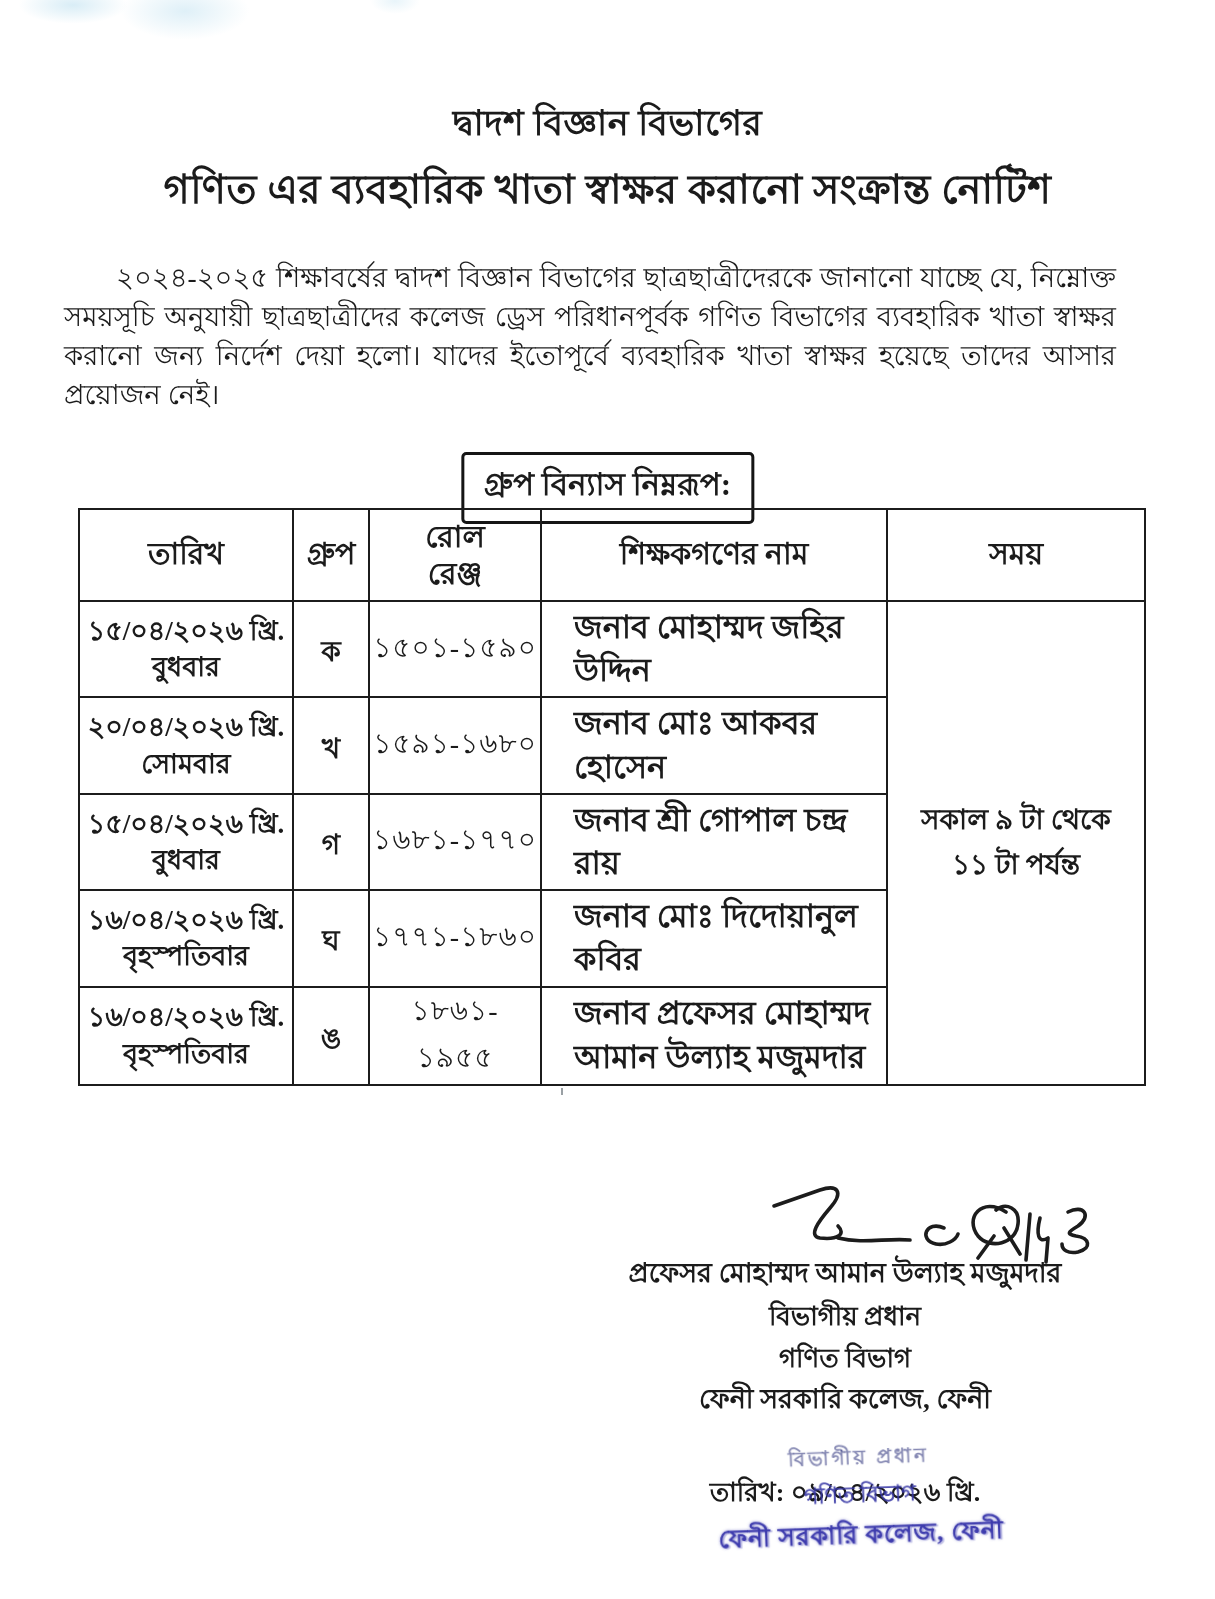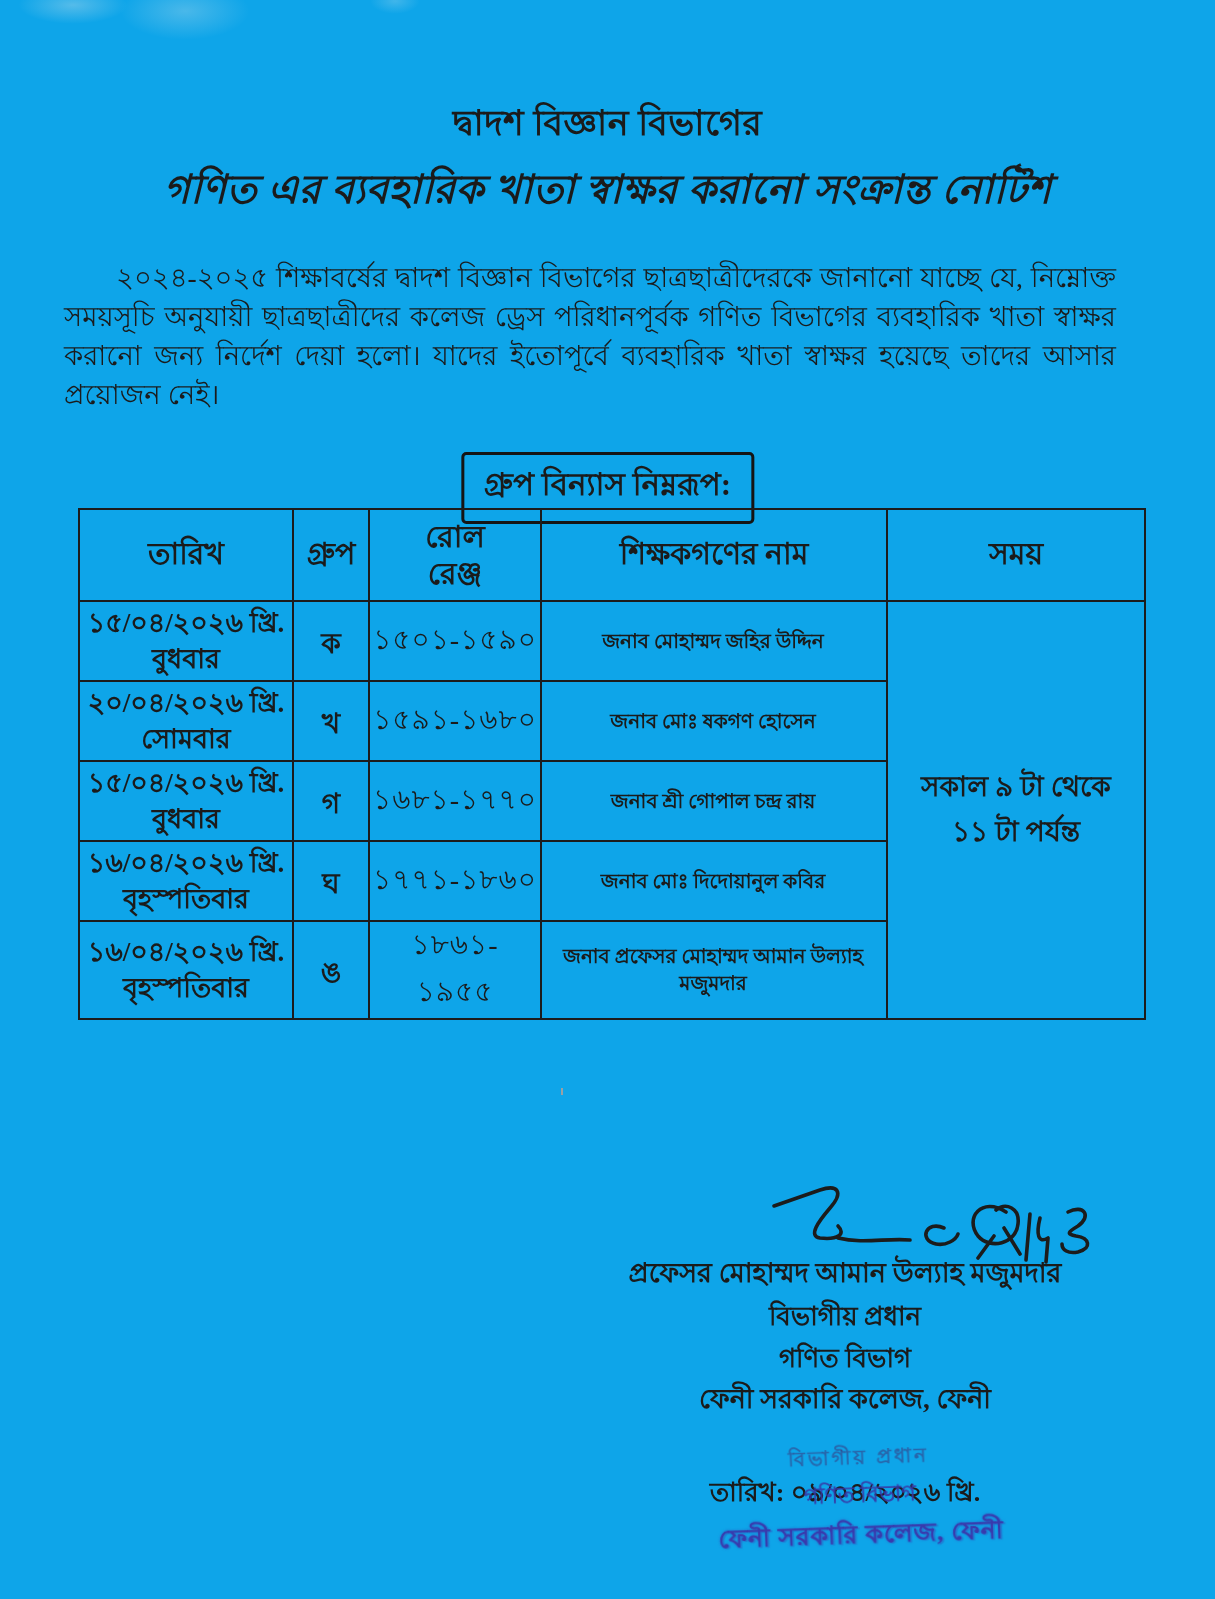--- a/index.html
+++ b/index.html
@@ -1,21 +1,21 @@
 <!DOCTYPE html>
 <html><head>
 <meta charset="utf-8">
 <style>
   html, body { margin: 0; padding: 0; background: #9a9a9a; }
   .page {
     position: relative;
     width: 1215px;
     height: 1599px;
     margin: 0 auto;
-    background: #0ea5e9;
+    background: #ffffff;
     overflow: hidden;
     font-family: "Liberation Serif", "DejaVu Serif", serif;
     color: #1b1b1b;
   }
   
   .smudge { position: absolute; border-radius: 50%; pointer-events: none; }
   .smudge.s1 { left: 18px; top: -14px; width: 110px; height: 38px;
     background: radial-gradient(ellipse, rgba(170,215,235,0.45), rgba(170,215,235,0) 70%); }
   .smudge.s2 { left: 120px; top: -18px; width: 130px; height: 58px;
     background: radial-gradient(ellipse, rgba(170,215,235,0.38), rgba(170,215,235,0) 70%); }
@@ -24,21 +24,21 @@
 
   .speck { position: absolute; left: 561px; top: 1088px; width: 2px; height: 7px;
     background: #9aa0a4; }
 
   .title1 {
     position: absolute; left: 0; top: 96px; width: 100%;
     text-align: center; font-size: 35px; font-weight: 700; letter-spacing: 0.5px;
   }
   .title2 {
     position: absolute; left: 0; top: 158px; width: 100%;
-    text-align: center; font-size: 40px; font-weight: 700; letter-spacing: 0.5px; font-style: italic;
+    text-align: center; font-size: 40px; font-weight: 700; letter-spacing: 0.5px;
   }
   .body-para {
     position: absolute; left: 64px; top: 258px; width: 1052px;
     font-size: 27.5px; line-height: 39px; text-align: justify;
     text-indent: 52px; font-weight: 500;
   }
   .caption-box {
     position: absolute; left: 50%; top: 452px; transform: translateX(-50%);
     border: 3px solid #151515; border-radius: 5px;
     padding: 5px 20px 9px 20px;
@@ -54,21 +54,21 @@
     overflow: hidden;
   }
   table.schedule th {
     height: 90px; font-size: 30px; font-weight: 700; text-align: center;
     padding: 0;
   }
   th .narrow { width: 86px; margin: 0 auto; line-height: 1.25; }
   td.c-date { text-align: center; font-size: 27px; font-weight: 700; line-height: 1.35; }
   td.c-group { text-align: center; font-size: 28px; font-weight: 700; vertical-align: top; padding-top: 10px; }
   td.c-roll { text-align: center; font-size: 28px; font-weight: 400; letter-spacing: 1px; margin-left: 12px; }
-  td.c-teacher { text-align: center; font-size: 20px; font-weight: 600; padding: 4px 10px 4px 8px; line-height: 1.35; }
+  td.c-teacher { text-align: left; font-size: 32px; font-weight: 600; padding: 4px 10px 4px 32px; line-height: 1.35; }
   td.c-time { text-align: center; font-size: 28px; font-weight: 600; line-height: 1.6; padding: 0 14px; }
   tr.r { height: 80px; }
 
   .sig-svg { position: absolute; left: 768px; top: 1178px; }
   .sig-line { position: absolute; left: 580px; width: 530px; text-align: center; }
   .sig-name   { top: 1252px; font-size: 27px; font-weight: 600; }
   .sig-desig  { top: 1296px; font-size: 26px; font-weight: 600; }
   .sig-dept   { top: 1338px; font-size: 26px; font-weight: 600; }
   .sig-inst   { top: 1378px; font-size: 27px; font-weight: 600; }
   .sig-date   { top: 1472px; font-size: 26px; font-weight: 600; }
@@ -133,21 +133,21 @@
         <td class="c-teacher">জনাব মোহাম্মদ জহির উদ্দিন</td>
         <td class="c-time" rowspan="5">সকাল ৯ টা থেকে ১১ টা পর্যন্ত</td>
       </tr>
       <tr class="r">
         <td class="c-date">
           <div>২০/০৪/২০২৬ খ্রি.</div>
           <div>সোমবার</div>
         </td>
         <td class="c-group">খ</td>
         <td class="c-roll">১৫৯১-১৬৮০</td>
-        <td class="c-teacher">জনাব মোঃ ষকগণ হোসেন</td>
+        <td class="c-teacher">জনাব মোঃ আকবর হোসেন</td>
       </tr>
       <tr class="r">
         <td class="c-date">
           <div>১৫/০৪/২০২৬ খ্রি.</div>
           <div>বুধবার</div>
         </td>
         <td class="c-group">গ</td>
         <td class="c-roll">১৬৮১-১৭৭০</td>
         <td class="c-teacher">জনাব শ্রী গোপাল চন্দ্র রায়</td>
       </tr>

